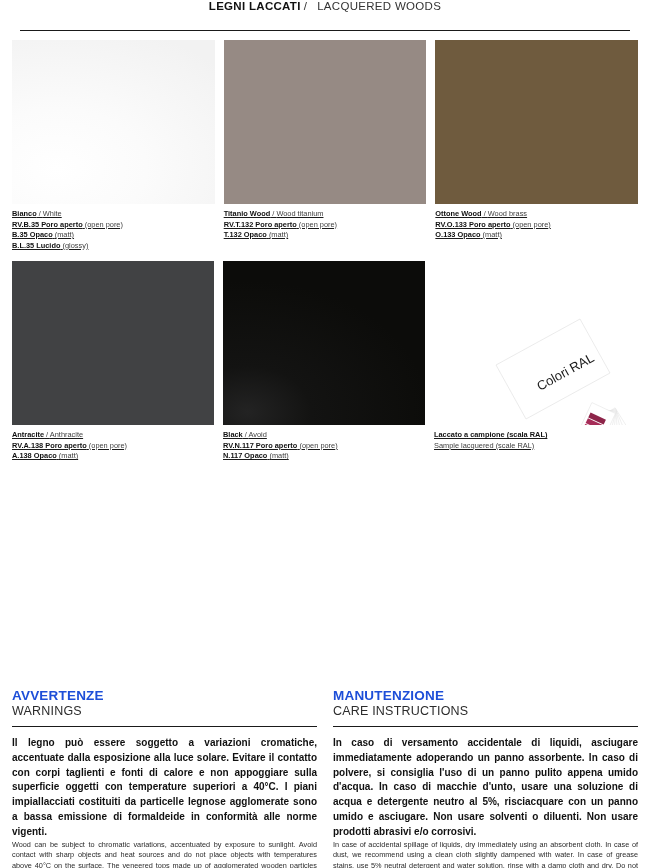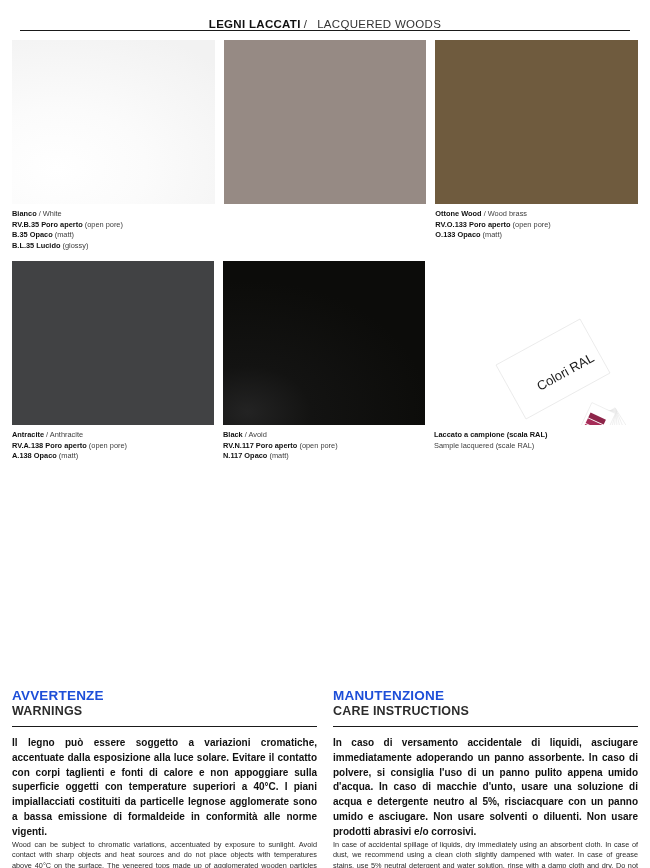--- a/index.html
+++ b/index.html
@@ -11,21 +11,21 @@
     font-family: "Liberation Sans", sans-serif;
     color: #1a1a1a;
     overflow: hidden;
     position: relative;
   }
 
   
   .page-header {
     height: 30px;
     display: flex;
-    align-items: flex-end;
+    align-items: flex-start;
     justify-content: center;
     font-size: 11.5px;
     letter-spacing: 0.3px;
   }
   .page-header .title-it {
     font-weight: bold;
     color: #111111;
   }
   .page-header .title-sep {
     color: #333333;
@@ -49,20 +49,21 @@
   .swatch-row {
     display: flex;
     gap: 9px;
   }
   .swatch-row + .swatch-row { margin-top: 10px; }
 
   .swatch-cell {
     width: 204px;
     display: flex;
     flex-direction: column;
+    text-decoration: underline;
   }
 
   .swatch-chip {
     height: 164px;
     width: 100%;
   }
   .chip-white {
     background:
       radial-gradient(ellipse 110% 90% at 22% 78%, #ffffff 0%, #fbfbfb 40%, #f2f2f2 100%);
   }
@@ -105,21 +106,21 @@
   .info-col { width: 313px; }
 
   .info-head-it {
     font-size: 13.5px;
     font-weight: bold;
     letter-spacing: 0.2px;
     color: #1d4ed8;
   }
   .info-head-en {
     font-size: 12.5px;
-    font-weight: bold;
+    font-weight: normal;
     letter-spacing: 0.2px;
     color: #2c2c2c;
     margin-top: 1px;
   }
   .info-rule {
     margin-top: 8px;
     border-top: 1.3px solid #1a1a1a;
   }
 
   .info-body { margin-top: 9px; }
@@ -165,20 +166,31 @@
           <span class="b">B.35 Opaco</span><span class="n"> </span><span class="n">(matt)</span>
         </div>
         <div class="line">
           <span class="b">B.L.35 Lucido</span><span class="n"> </span><span class="n">(glossy)</span>
         </div>
       </div>
     </div>
 
     <div class="swatch-cell">
       <div class="swatch-chip chip-titanio"></div>
+      <div class="swatch-labels">
+        <div class="line">
+          <span class="b">Titanio Wood</span><span class="n"> / </span><span class="n">Wood titanium</span>
+        </div>
+        <div class="line">
+          <span class="b">RV.T.132 Poro aperto</span><span class="n"> </span><span class="n">(open pore)</span>
+        </div>
+        <div class="line">
+          <span class="b">T.132 Opaco</span><span class="n"> </span><span class="n">(matt)</span>
+        </div>
+      </div>
     </div>
 
     <div class="swatch-cell">
       <div class="swatch-chip chip-ottone"></div>
       <div class="swatch-labels">
         <div class="line">
           <span class="b">Ottone Wood</span><span class="n"> / </span><span class="n">Wood brass</span>
         </div>
         <div class="line">
           <span class="b">RV.O.133 Poro aperto</span><span class="n"> </span><span class="n">(open pore)</span>

